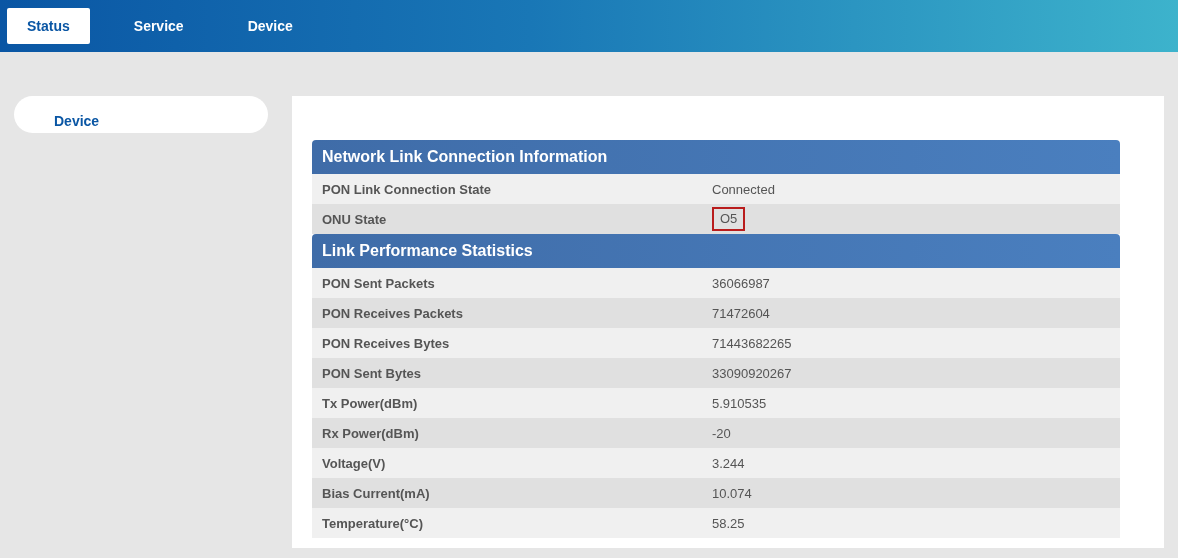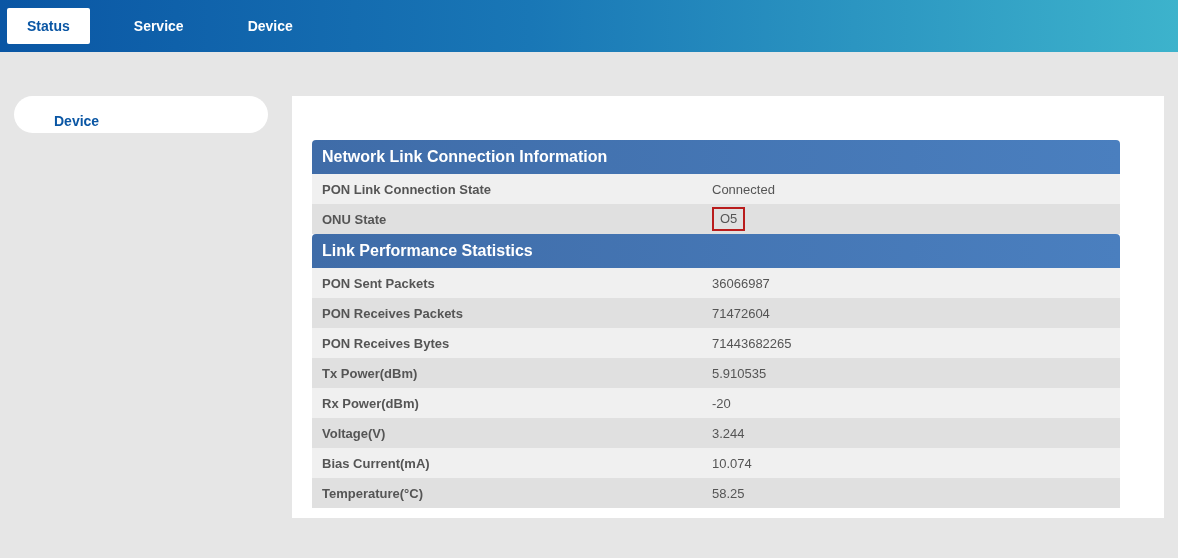--- a/index.html
+++ b/index.html
@@ -146,20 +146,24 @@
       </tr>
       <tr>
         <td class="label">PON Receives Packets</td>
         <td class="value">71472604</td>
       </tr>
       <tr>
         <td class="label">PON Receives Bytes</td>
         <td class="value">71443682265</td>
       </tr>
       <tr>
+        <td class="label">PON Sent Bytes</td>
+        <td class="value">33090920267</td>
+      </tr>
+      <tr>
         <td class="label">Tx Power(dBm)</td>
         <td class="value">5.910535</td>
       </tr>
       <tr>
         <td class="label">Rx Power(dBm)</td>
         <td class="value">-20</td>
       </tr>
       <tr>
         <td class="label">Voltage(V)</td>
         <td class="value">3.244</td>

